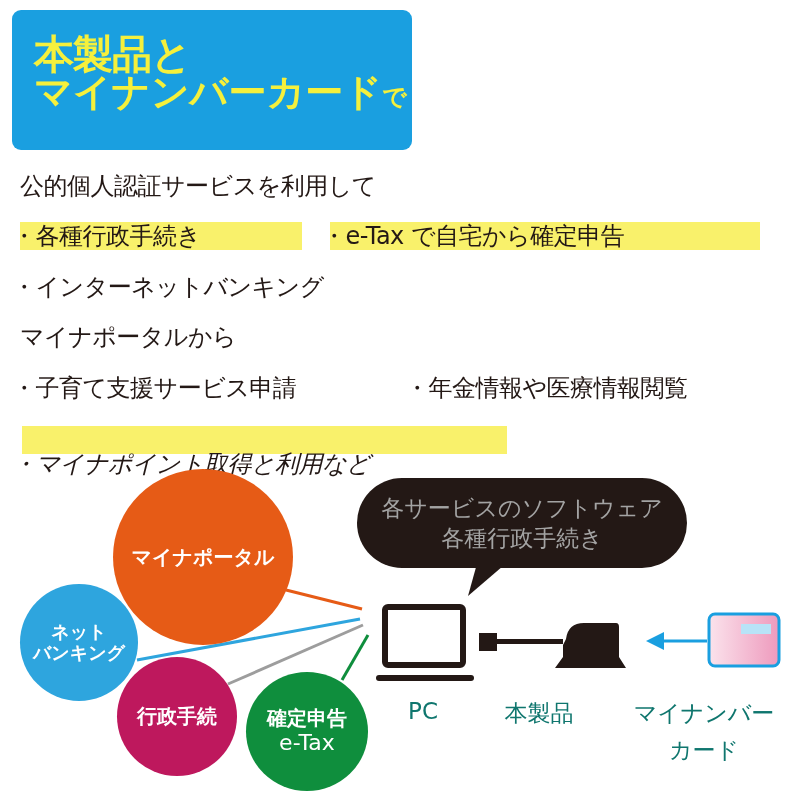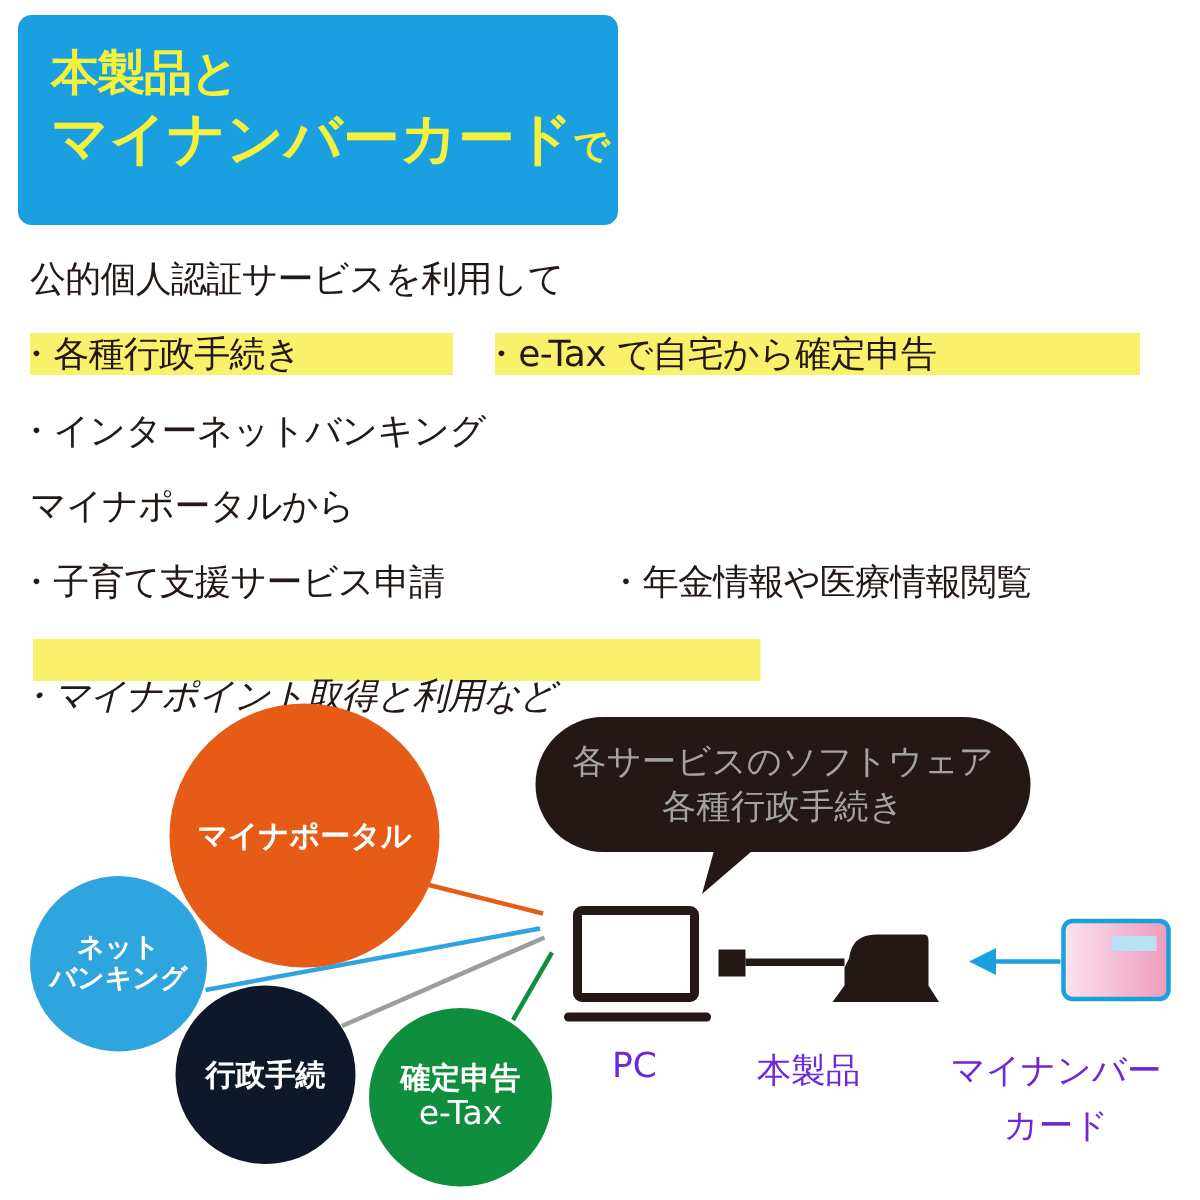--- a/index.html
+++ b/index.html
@@ -10,21 +10,21 @@
       color: #231815;
     }
     .abs { position: absolute; }
 
     
     .header-box {
       position: absolute; left: 12px; top: 10px; width: 400px; height: 140px;
       background: #1a9fe0; border-radius: 9px;
     }
     .header-line { position: absolute; color: #f5f03c; white-space: nowrap; font-weight: bold; letter-spacing: -1px; }
-    .h1 { left: 22px; top: 17px; font-size: 32px; }
+    .h1 { left: 22px; top: 17px; font-size: 40px; }
     .h2 { left: 22px; top: 57px; font-size: 38px; letter-spacing: 0px; }
     .h2 .small { font-size: 24px; }
     .h3 { left: 22px; top: 103px; font-size: 26px; letter-spacing: 0; }
 
     
     .line {
       position: absolute; white-space: nowrap; font-size: 24px; line-height: 40px;
       color: #231815; letter-spacing: -0.5px;
     }
     .hl {
@@ -40,21 +40,21 @@
     .circle span { display: block; line-height: 1.15; white-space: nowrap; }
 
     .bubble {
       position: absolute; left: 357px; top: 478px; width: 330px; height: 90px;
       background: #231815; border-radius: 45px;
       color: #a3a3a3; text-align: center;
       display: flex; flex-direction: column; align-items: center; justify-content: center;
       font-size: 23px; line-height: 30px;
     }
     .label {
-      position: absolute; color: #6d28d9; font-size: 23px; white-space: nowrap; text-align: center;
+      position: absolute; color: #0f766e; font-size: 23px; white-space: nowrap; text-align: center;
     }
   </style>
 </head>
 <body>
 
 <div class="header-box">
   <div class="header-line h1">本製品と</div>
   <div class="header-line h2">
     <span>マイナンバーカード</span><span class="small">で</span>
   </div>
@@ -82,21 +82,21 @@
 
 <div class="circle" style="left:113px; top:469px; width:180px; height:176px; background:#e65b16; font-size:20px;">
   <span>マイナポータル</span>
 </div>
 <div class="circle" style="left:20px; top:584px; width:118px; height:117px; background:#2ea5de; font-size:18px;">
   <div>
     <span>ネット</span>
     <span>バンキング</span>
   </div>
 </div>
-<div class="circle" style="left:117px; top:657px; width:120px; height:119px; background:#0f172a; font-size:20px;">
+<div class="circle" style="left:117px; top:657px; width:120px; height:119px; background:#be185d; font-size:20px;">
   <span>行政手続</span>
 </div>
 <div class="circle" style="left:246px; top:672px; width:122px; height:119px; background:#0f8e3d; font-size:20px;">
   <div>
     <span>確定申告</span>
     <span style="font-weight:normal; font-size:22px;">e-Tax</span>
   </div>
 </div>
 
 <svg class="abs" style="left:460px; top:560px;" width="60" height="40">

